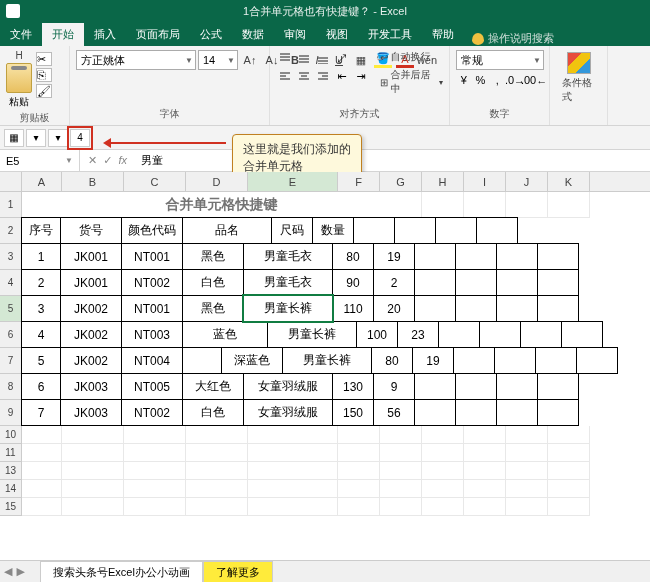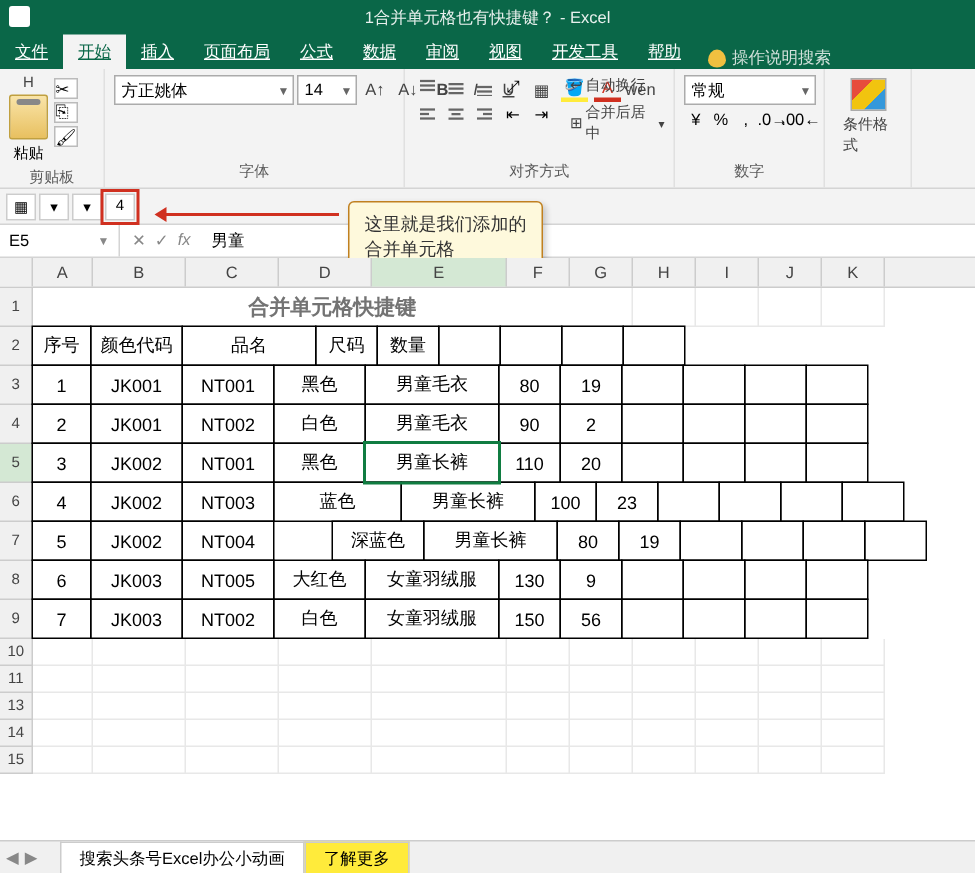--- a/index.html
+++ b/index.html
@@ -3,21 +3,21 @@
 <meta charset="utf-8">
 <style>
 * { margin: 0; padding: 0; box-sizing: border-box; font-family: "Microsoft YaHei", sans-serif; }
 body { background: #fff; font-size: 11px; width: 650px; height: 582px; overflow: hidden; position: relative; }
 
 .titlebar { background: #0a6748; color: #fff; height: 22px; display: flex; align-items: center; justify-content: center; position: relative; }
 .title-text { font-size: 11px; color: #e8f0ed; }
 .title-icon { position: absolute; left: 6px; width: 14px; height: 14px; background: #fff; border-radius: 2px; }
 
 .tabs { background: #0a6748; height: 24px; display: flex; align-items: flex-end; }
-.tab { padding: 4px 10px; color: #fff; font-size: 11px; cursor: pointer; text-decoration: underline; }
+.tab { padding: 4px 10px; color: #fff; font-size: 11px; cursor: pointer; }
 .tab.active { background: #f3f3f3; color: #0a6748; }
 .tab.file { color: #fff; }
 .tell-me { display: flex; align-items: center; color: #d0e0da; font-size: 11px; padding: 0 8px; gap: 4px; }
 .bulb { width: 12px; height: 12px; background: #f0c040; border-radius: 50% 50% 50% 50% / 60% 60% 40% 40%; }
 
 .ribbon { background: #f3f3f3; height: 80px; border-bottom: 1px solid #d4d4d4; display: flex; }
 .ribbon-group { border-right: 1px solid #e0e0e0; padding: 4px 6px; display: flex; flex-direction: column; justify-content: space-between; }
 .ribbon-label { text-align: center; color: #5a5a5a; font-size: 10px; padding-top: 2px; }
 .rg-content { flex: 1; display: flex; align-items: flex-start; gap: 4px; }
 
@@ -300,20 +300,21 @@
         <div class="row-h">1</div>
         <div class="cell title-cell" style="width: 400px;">合并单元格快捷键</div>
         <div class="cell" style="width: 42px;"></div>
         <div class="cell" style="width: 42px;"></div>
         <div class="cell" style="width: 42px;"></div>
         <div class="cell" style="width: 42px;"></div>
       </div>
       <div class="row bordered">
         <div class="row-h">2</div>
         <div class="cell" style="width: 40px;">序号</div>
+        <div class="cell" style="width: 62px;">货号</div>
         <div class="cell" style="width: 62px;">颜色代码</div>
         <div class="cell" style="width: 90px;">品名</div>
         <div class="cell" style="width: 42px;">尺码</div>
         <div class="cell" style="width: 42px;">数量</div>
         <div class="cell" style="width: 42px;"></div>
         <div class="cell" style="width: 42px;"></div>
         <div class="cell" style="width: 42px;"></div>
         <div class="cell" style="width: 42px;"></div>
       </div>
       <div class="row bordered">

